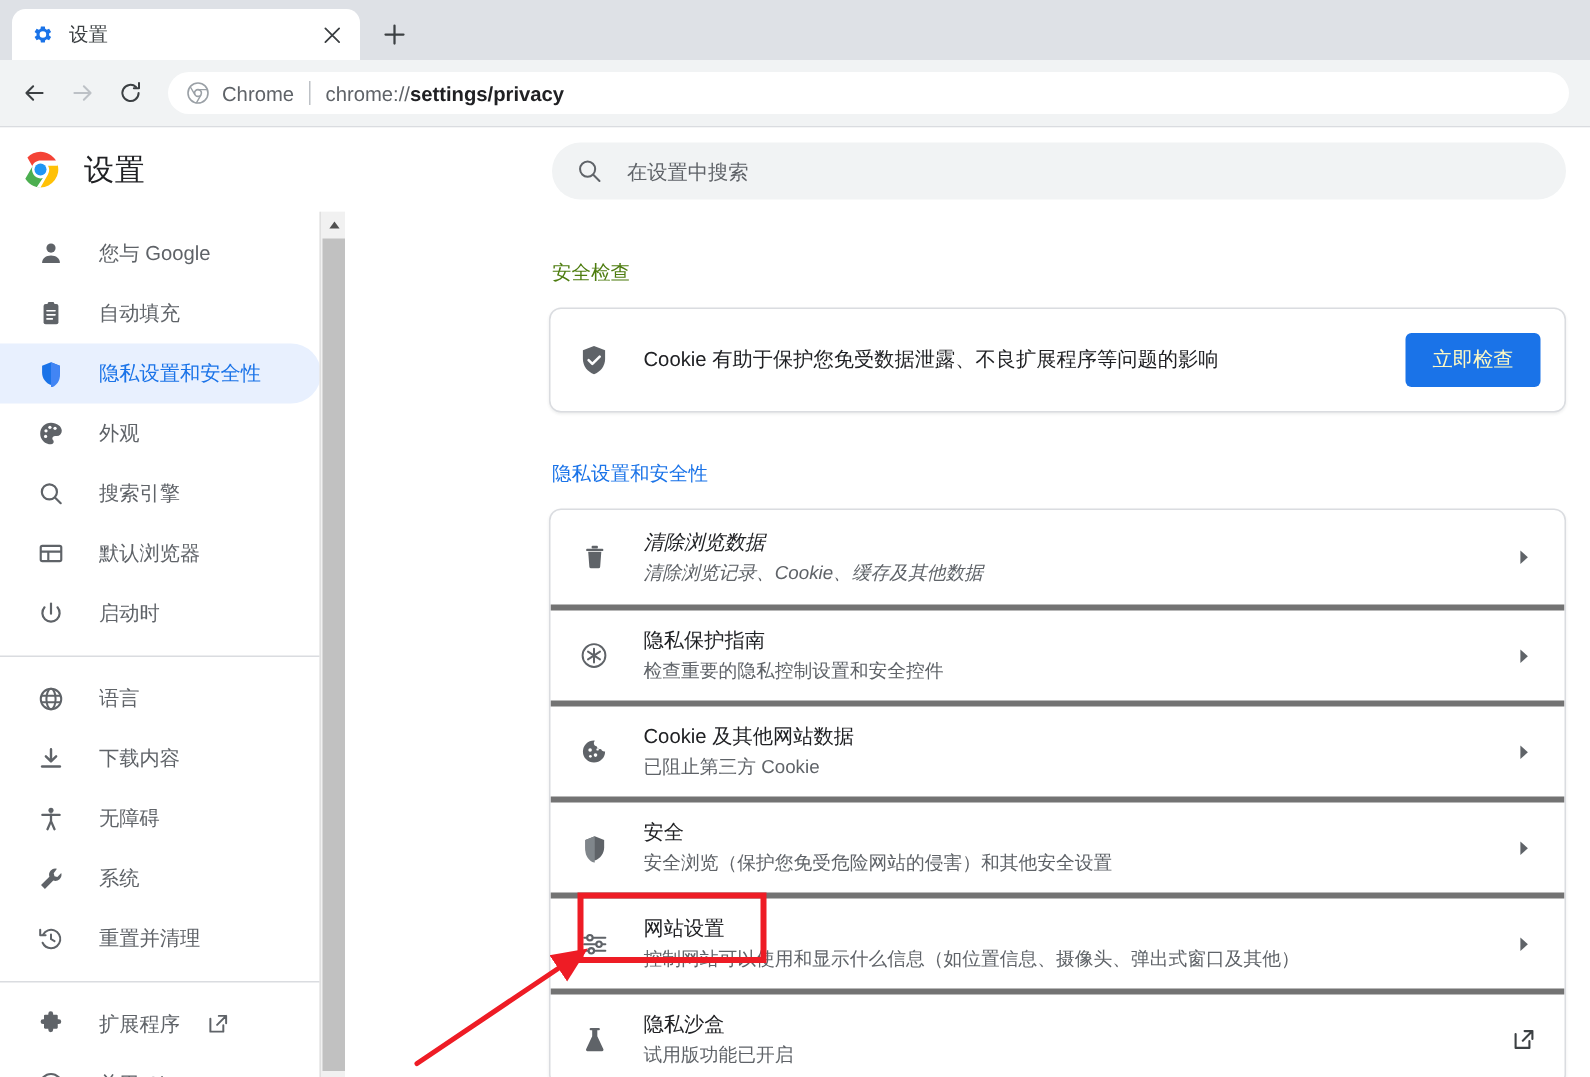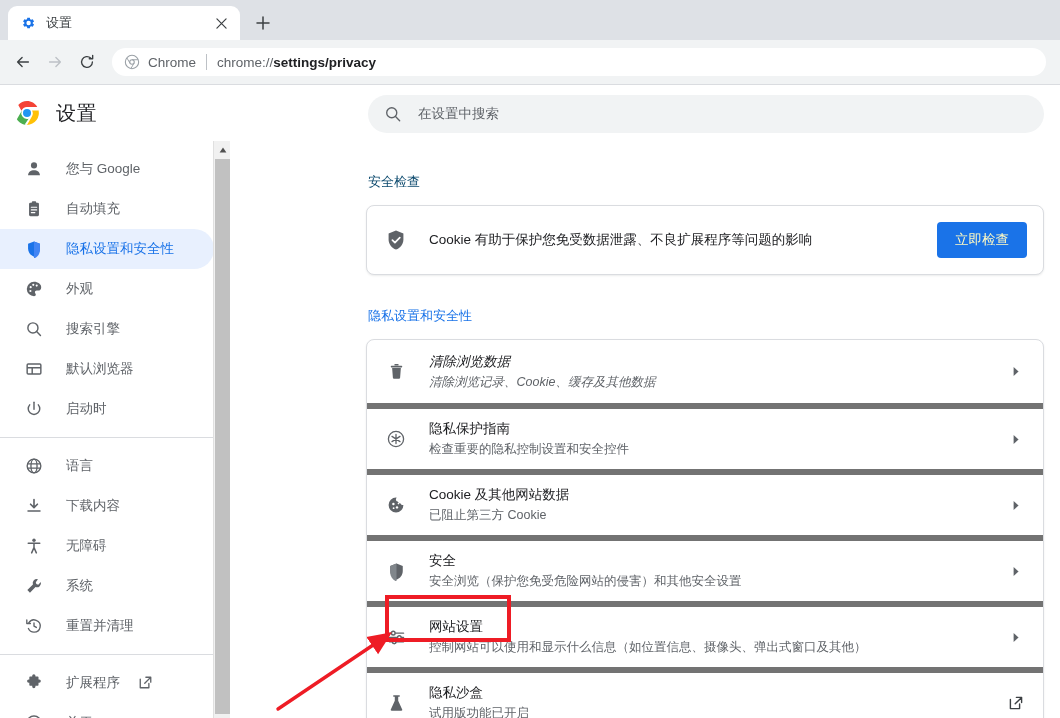--- a/index.html
+++ b/index.html
@@ -76,21 +76,21 @@
   }
   .search-wrap {
     position: absolute; left: 368px; top: 10px;
     width: 676px; height: 38px;
     background: #f1f3f4; border-radius: 19px;
     display: flex; align-items: center; padding: 0 16px;
   }
   .search-icon { width: 18px; height: 18px; flex: 0 0 18px; margin-right: 16px; }
   .search-input {
     border: none; outline: none; background: transparent;
-    font-family: Liberation Serif, serif; font-size: 13.5px; color: #6d28d9;
+    font-family: Liberation Sans, sans-serif; font-size: 13.5px; color: #6d28d9;
     width: 100%; height: 100%;
   }
   .search-input::placeholder { color: #5f6368; }
 
   
   .wrap { display: flex; height: 624px; position: relative; }
 
   
   .sidebar {
     width: 230px; flex: 0 0 230px; background: #ffffff;
@@ -152,21 +152,21 @@
   .btn-primary {
     background: #1a73e8; color: #fef9c3;
     font-size: 13.5px; font-family: inherit;
     border: none; border-radius: 4px;
     padding: 9px 18px; white-space: nowrap;
   }
 
   .srow {
     min-height: 63px; display: flex; align-items: center;
     padding: 10px 16px 10px 18px;
-    border-top: 6px solid #737373;
+    border-top: 4px solid #737373;
     position: relative;
   }
   .srow:first-child { border-top: none; font-style: italic; }
   .srow-icon {
     width: 22px; height: 22px; flex: 0 0 22px;
     display: flex; align-items: center; justify-content: center;
   }
   .srow-body { flex: 1 1 auto; margin-left: 22px; }
   .srow-title { font-size: 13.5px; color: #202124; line-height: 19px; }
   .srow-sub { font-size: 12.5px; color: #5f6368; line-height: 19px; margin-top: 2px; }
@@ -414,21 +414,21 @@
             <path d="M4 0.6L7.4 5.4H0.6z" fill="#505050"></path>
           </svg>
       </div>
       <div class="sb-thumb"></div>
 
     </div>
   </div>
 
   <div class="main">
 
-    <div class="section-title" style="color:#0c4a6e">安全检查</div>
+    <div class="section-title" style="color:#4d7c0f">安全检查</div>
 
     <div class="card">
       <div class="safety-row">
         <span class="safety-icon">
           <svg width="22" height="22" viewBox="0 0 22 22">
               <path d="M11 1.6l7.4 2.9v5.9c0 4.6-3.1 8.7-7.4 10.1-4.3-1.4-7.4-5.5-7.4-10.1V4.5z" fill="#5f6368"></path>
               <path d="M7.4 11.1l2.5 2.5 4.9-4.9" stroke="#fff" stroke-width="1.7" fill="none" stroke-linecap="round" stroke-linejoin="round"></path>
             </svg>
         </span>
         <div class="safety-text">Cookie 有助于保护您免受数据泄露、不良扩展程序等问题的影响</div>

